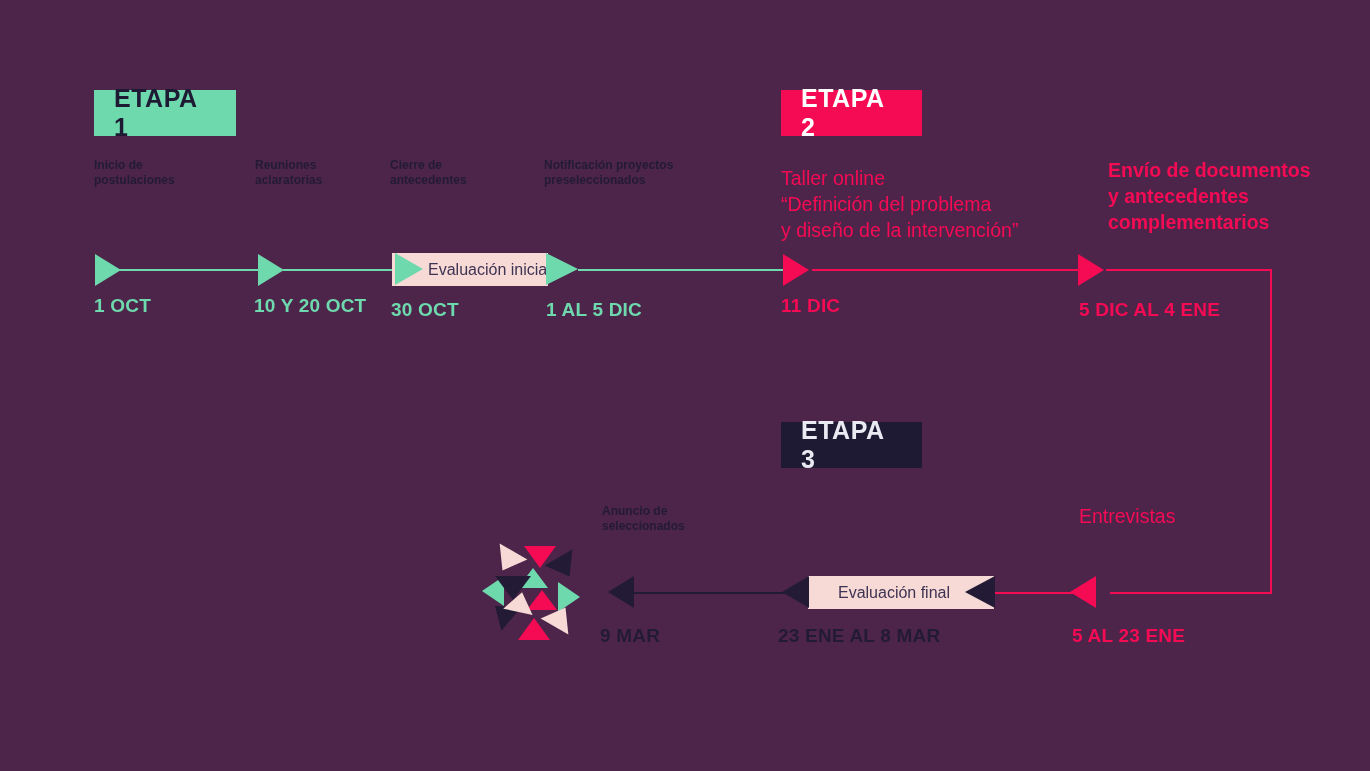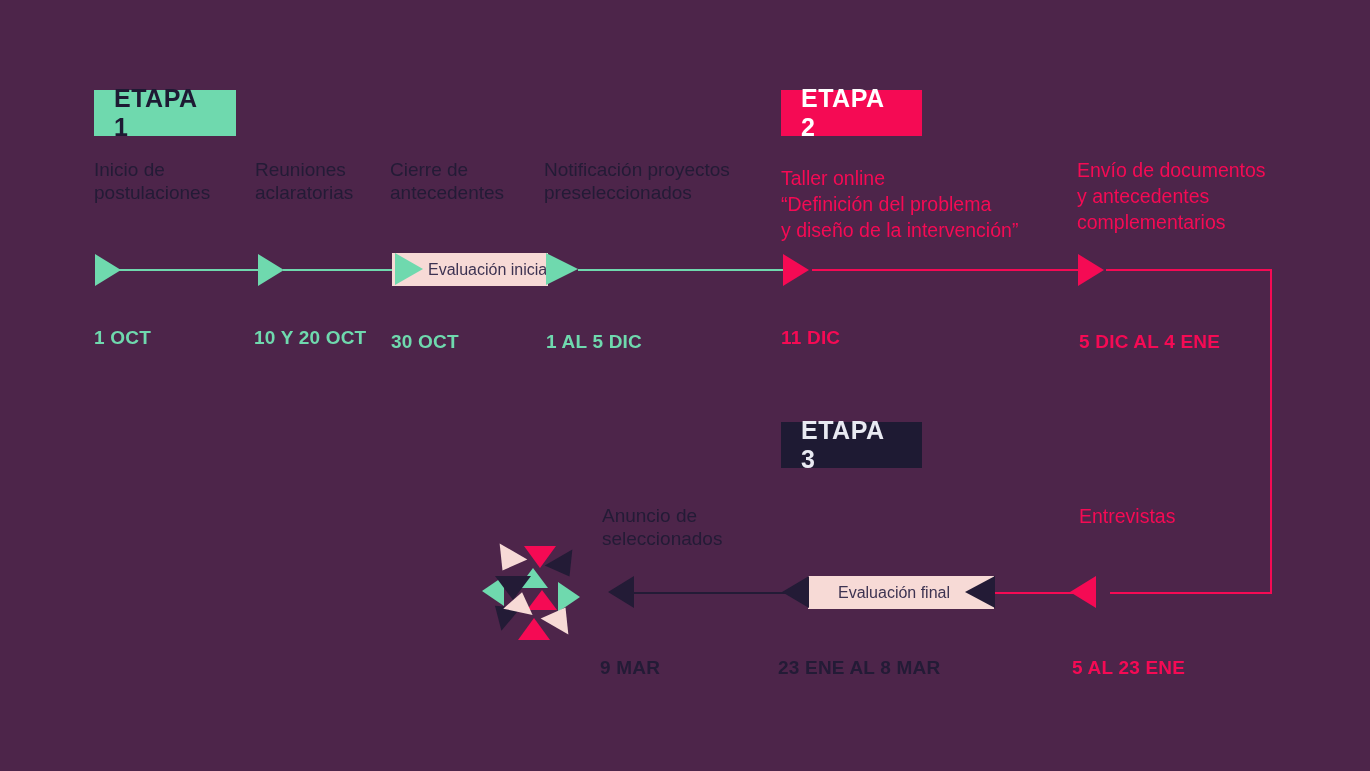--- a/index.html
+++ b/index.html
@@ -30,42 +30,41 @@
     height: 46px;
     box-sizing: border-box;
     padding: 0 20px;
   }
   .badge-1 { background: #6fd9ae; color: #1e1a33; }
   .badge-2 { background: #f50a54; color: #ffffff; }
   .badge-3 { background: #1e1a33; color: #e9eaf2; }
 
   
   .mstone-title {
-    font-size: 19px;
-    font-weight: normal;
+    font-size: 12px;
+    font-weight: bold;
     line-height: 1.22;
     white-space: pre-line;
   }
   .t-dark { color: #231b36; }
   .t-pink { color: #f50a54; }
 
   
   .mstone-title.light {
     font-weight: normal;
     font-size: 19.5px;
     line-height: 1.33;
   }
 
   
   .date-label {
     font-size: 19px;
     font-weight: bold;
     letter-spacing: 0.2px;
     white-space: nowrap;
-    margin-top: 32px;
   }
   .d-green { color: #6fd9ae; }
   .d-pink  { color: #f50a54; }
   .d-dark  { color: #231b36; }
 
   
   .line-h { height: 2px; }
   .line-v { width: 2px; }
   .ln-green { background: #6fd9ae; }
   .ln-pink  { background: #f50a54; }
@@ -126,21 +125,21 @@
 
   <div class="abs mstone-title t-dark" style="left:544px; top:158px; width:230px;">Notificación proyectos
 preseleccionados</div>
 
   <div class="abs stage-badge badge-2" style="left:781px; top:90px; width:141px;">ETAPA 2</div>
 
   <div class="abs mstone-title light t-pink" style="left:781px; top:166px; width:270px;">Taller online
 “Definición del problema
 y diseño de la intervención”</div>
 
-  <div class="abs mstone-title light t-pink" style="left:1077px; top:158px; width:260px;">Envío de documentos
+  <div class="abs mstone-title light t-pink" style="left:1108px; top:158px; width:260px;font-weight:bold;">Envío de documentos
 y antecedentes
 complementarios</div>
 
   <div class="abs line-h ln-green" style="left:118px; top:269px; width:148px;"></div>
 
   <div class="abs line-h ln-green" style="left:283px; top:269px; width:112px;"></div>
 
   <div class="abs line-h ln-green" style="left:578px; top:269px; width:212px;"></div>
 
   <div class="abs line-h ln-pink" style="left:812px; top:269px; width:270px;"></div>

